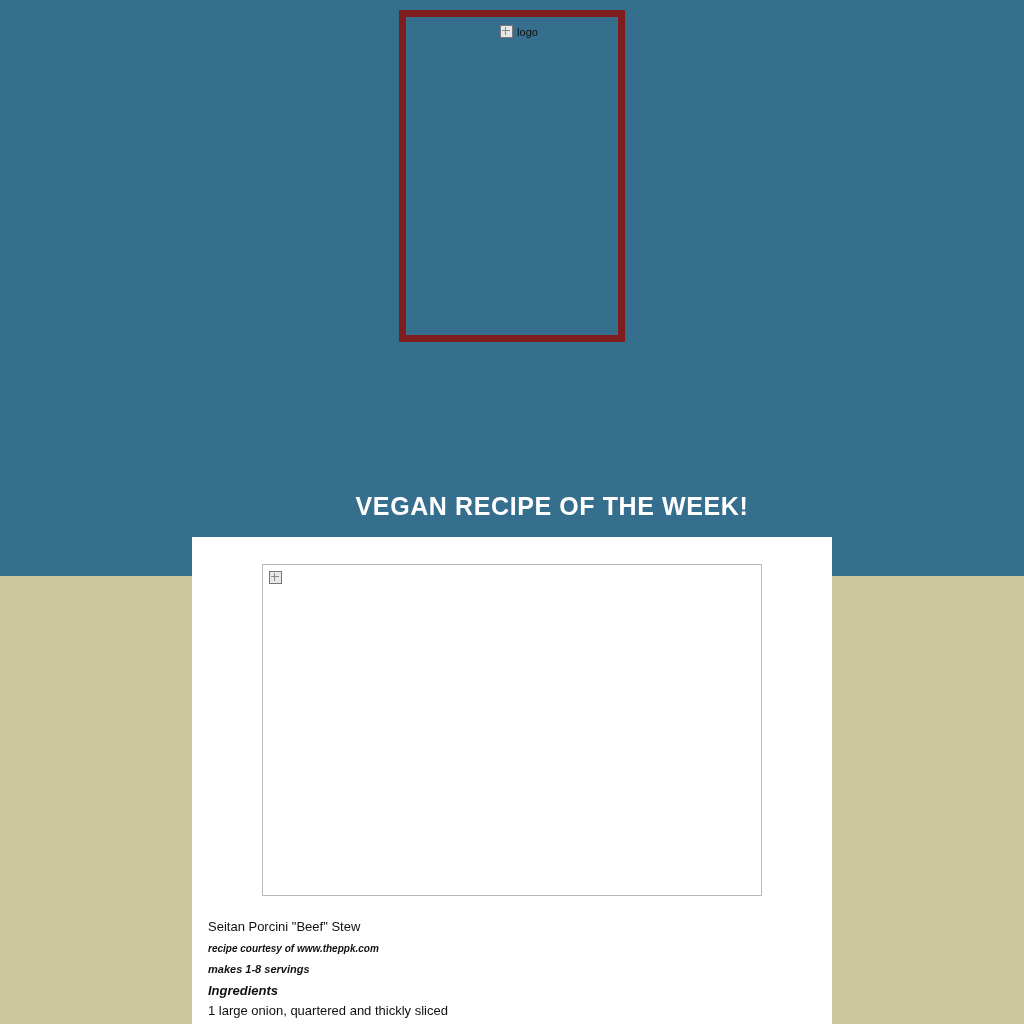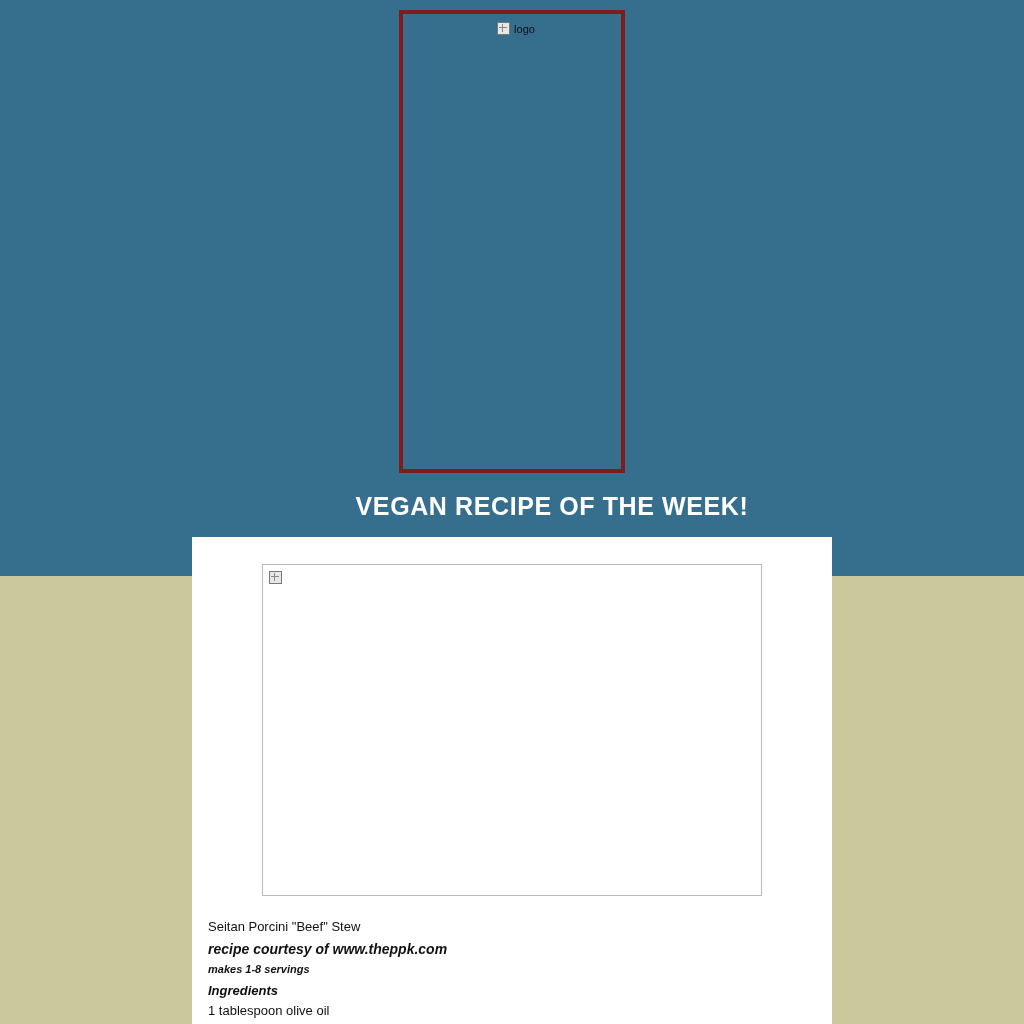--- a/index.html
+++ b/index.html
@@ -32,22 +32,22 @@
     left: 0;
     width: 1024px;
     height: 448px;
     background: #cbc99b;
   }
   .logo-box {
     position: absolute;
     top: 10px;
     left: 399px;
     width: 226px;
-    height: 463px;
-    border: 4px solid #7f1d1d;
+    height: 332px;
+    border: 7px solid #7f1d1d;
     box-sizing: border-box;
     background: transparent;
   }
   .broken-img-inner {
     position: absolute;
     top: 8px;
     left: 0;
     width: 226px;
     text-align: center;
     font-size: 11px;
@@ -116,21 +116,21 @@
     left: 16px;
     width: 610px;
     color: #111;
   }
   .recipe-title {
     font-size: 13px;
     line-height: 20px;
     margin: 0 0 2px 0;
   }
   .credit {
-    font-size: 14px;
+    font-size: 10px;
     font-style: italic;
     font-weight: bold;
     line-height: 20px;
     margin: 0;
   }
   .servings {
     font-size: 11px;
     font-style: italic;
     font-weight: bold;
     line-height: 20px;
@@ -169,19 +169,18 @@
 
     <div class="recipe-image">
       <span class="broken-icon broken-icon-only"></span>
     </div>
 
     <div class="recipe-text">
       <p class="recipe-title">Seitan Porcini "Beef" Stew</p>
       <p class="credit">recipe courtesy of www.theppk.com</p>
       <p class="servings">makes 1-8 servings</p>
       <p class="section-heading">Ingredients</p>
-      <p class="ingredient">1 tablespoon olive oil</p>
       <p class="ingredient">1 large onion, quartered and thickly sliced</p>
     </div>
 
   </div>
 
 </div>
 
 </body></html>

